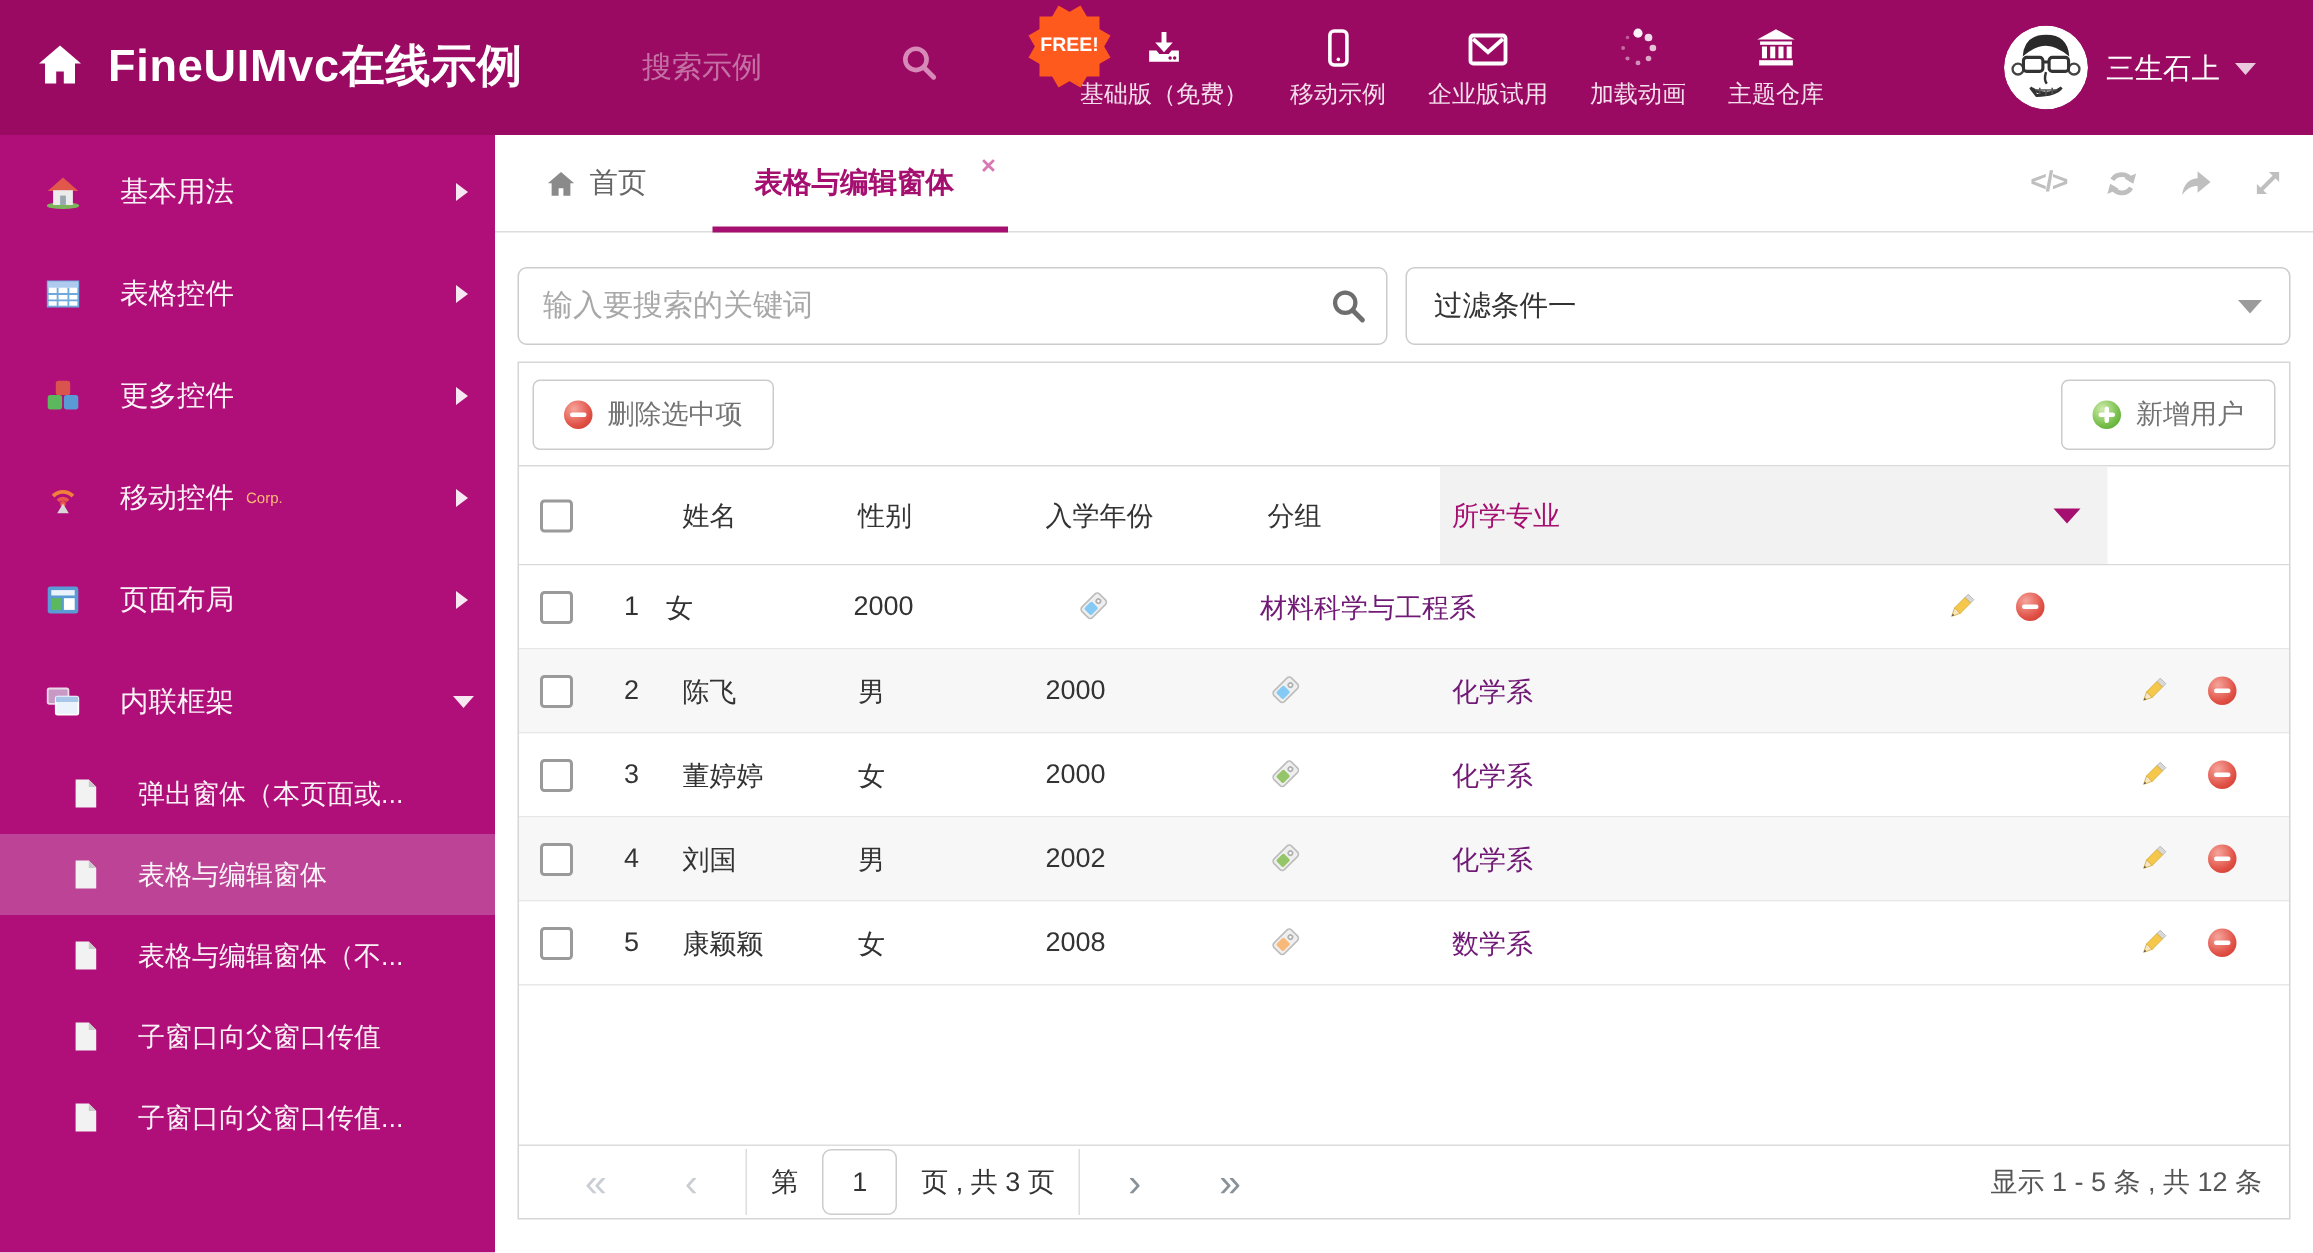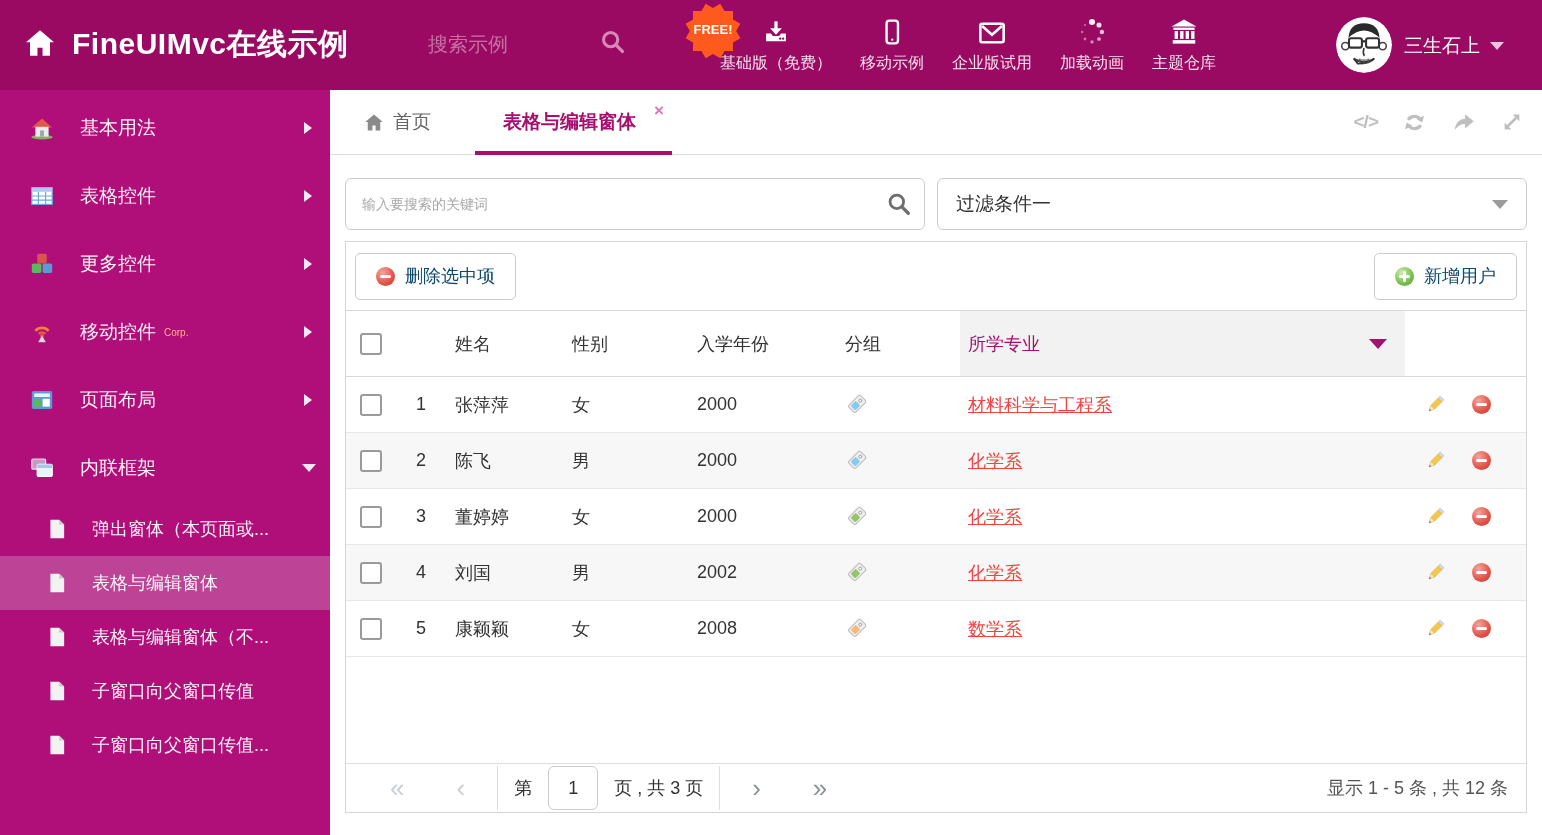--- a/index.html
+++ b/index.html
@@ -44,29 +44,29 @@
   .tab-active-label{color:#A50F6F;font-weight:bold;font-size:19px;}
   .tab-active::after{content:"";position:absolute;left:0;right:0;bottom:-1px;height:4px;background:#A50F6F;}
   .tab-close{position:absolute;top:12px;right:8px;color:#D977B5;font-weight:bold;font-size:17px;line-height:1;cursor:pointer;}
   .tab-close::before{content:"\00D7";}
   .tb-icons{position:absolute;right:18px;top:0;height:64px;display:flex;align-items:center;gap:24px;}
   .tb-ic{cursor:pointer;}
   .code-ic::before{content:"</>";font-weight:bold;font-size:19px;color:#BFBFBF;letter-spacing:-1px;}
   
   .filter-row{margin:23px 15px 0 15px;display:flex;gap:12px;}
   .search-box{flex:0 0 580px;position:relative;box-sizing:border-box;}
-  .search-box input{width:100%;height:52px;box-sizing:border-box;border:1px solid #CCCCCC;border-radius:6px;font-size:14px;padding:0 52px 0 16px;color:#333;outline:none;font-family:inherit;}
+  .search-box input{width:100%;height:52px;box-sizing:border-box;border:1px solid #CCCCCC;border-radius:6px;font-size:20px;padding:0 52px 0 16px;color:#333;outline:none;font-family:inherit;}
   .search-box input::placeholder{color:#A8A8A8;}
   .search-box .in-search-ic{position:absolute;right:14px;top:14px;cursor:pointer;}
   .filter-select{flex:1;height:52px;box-sizing:border-box;border:1px solid #CCCCCC;border-radius:6px;display:flex;align-items:center;justify-content:space-between;padding:0 18px;font-size:19px;color:#333;cursor:pointer;background:#fff;}
   .caret-gray{width:0;height:0;border-left:8px solid transparent;border-right:8px solid transparent;border-top:9px solid #9B9B9B;}
   
   .panel{margin:11px 15px 0 15px;height:572px;box-sizing:border-box;border:1px solid #D6D6D6;display:flex;flex-direction:column;background:#fff;}
   .gtoolbar{height:68px;flex:0 0 68px;display:flex;align-items:center;justify-content:space-between;padding:0 9px;}
-  .btn{height:47px;border:1px solid #CBCBCB;border-radius:5px;background:#fff;display:flex;align-items:center;gap:10px;padding:0 20px;font-size:18px;color:#0c4a6e;cursor:pointer;}
+  .btn{height:47px;border:1px solid #CBCBCB;border-radius:5px;background:#fff;display:flex;align-items:center;gap:10px;padding:0 20px;font-size:18px;color:#737373;cursor:pointer;}
   .circle-minus,.circle-plus{width:19px;height:19px;border-radius:50%;position:relative;flex:0 0 19px;}
   .circle-minus{background:radial-gradient(circle at 35% 30%,#F6A59C,#E05045 62%,#C9372D);}
   .circle-minus::after{content:"";position:absolute;left:4px;right:4px;top:8px;height:3px;background:#fff;border-radius:2px;}
   .circle-plus{background:radial-gradient(circle at 35% 30%,#CFEBAB,#73BD48 62%,#559F33);}
   .circle-plus::after{content:"";position:absolute;left:4px;right:4px;top:8px;height:3px;background:#fff;border-radius:2px;}
   .circle-plus::before{content:"";position:absolute;top:4px;bottom:4px;left:8px;width:3px;background:#fff;border-radius:2px;}
   
   .ghead{height:65px;flex:0 0 65px;display:flex;align-items:stretch;border-top:1px solid #D9D9D9;border-bottom:1px solid #D9D9D9;font-size:18px;color:#333;}
   .col{display:flex;align-items:center;box-sizing:border-box;}
   .c-check{width:50px;justify-content:center;}
@@ -76,21 +76,21 @@
   .c-year{width:155px;padding-left:10px;}
   .c-group{width:118px;padding-left:3px;}
   .c-major{width:445px;padding-left:8px;}
   .c-actions{flex:1;padding-left:20px;gap:26px;}
   .th-major{background:#F2F2F2;color:#A50F6F;justify-content:space-between;padding-right:18px;cursor:pointer;}
   .caret-mag{width:0;height:0;border-left:9px solid transparent;border-right:9px solid transparent;border-top:10px solid #A50F6F;}
   .cb{width:18px;height:18px;border:2px solid #9A9A9A;border-radius:3px;background:#fff;cursor:pointer;}
   .grid-body{display:flex;flex-direction:column;}
   .trow{height:55px;flex:0 0 55px;display:flex;align-items:stretch;border-bottom:1px solid #E7E7E7;font-size:18px;color:#333;background:#fff;}
   .grid-body div.trow:nth-of-type(even){background:#F7F7F7;}
-  .major-link{color:#ef4444;text-decoration:underline;cursor:pointer;}
+  .major-link{color:#701a75;cursor:pointer;}
   .tag{width:22px;height:22px;}
   .tag .tag-fill{fill:#D8D8D8;}
   [data-color="blue"] .tag-fill{fill:#85C9F5;}
   [data-color="green"] .tag-fill{fill:#94C569;}
   [data-color="orange"] .tag-fill{fill:#F8B878;}
   .act-ic{cursor:pointer;}
   
   .pager{margin-top:auto;height:48px;flex:0 0 48px;border-top:1px solid #DCDCDC;display:flex;align-items:center;padding:0 18px;}
   .pg-btn{font-size:26px;color:#8A9299;cursor:pointer;margin:0 26px;line-height:1;}
   .pg-btn.disabled{color:#C9CED4;}
@@ -409,21 +409,20 @@
       <div class="col c-actions"></div>
     </div>
 
     <div class="grid-body">
 
         <div class="trow">
           <div class="col c-check">
             <span class="cb"></span>
           </div>
           <div class="col c-idx">1</div>
-          <div class="col c-name">张萍萍</div>
           <div class="col c-gender">女</div>
           <div class="col c-year">2000</div>
           <div class="col c-group">
             <span class="tag" data-color="blue">
               <svg viewBox="0 0 20 20" width="22" height="22">
                 <g transform="rotate(45 10 10)">
                   <rect x="5.5" y="1" width="9" height="15" rx="2" fill="#EFEFEF" stroke="#BDBDBD"></rect>
                   <circle cx="10" cy="4.5" r="1.3" fill="#fff" stroke="#AFAFAF"></circle>
                   <rect class="tag-fill" x="7" y="7.5" width="6" height="6.5" rx="1"></rect>
                 </g>

